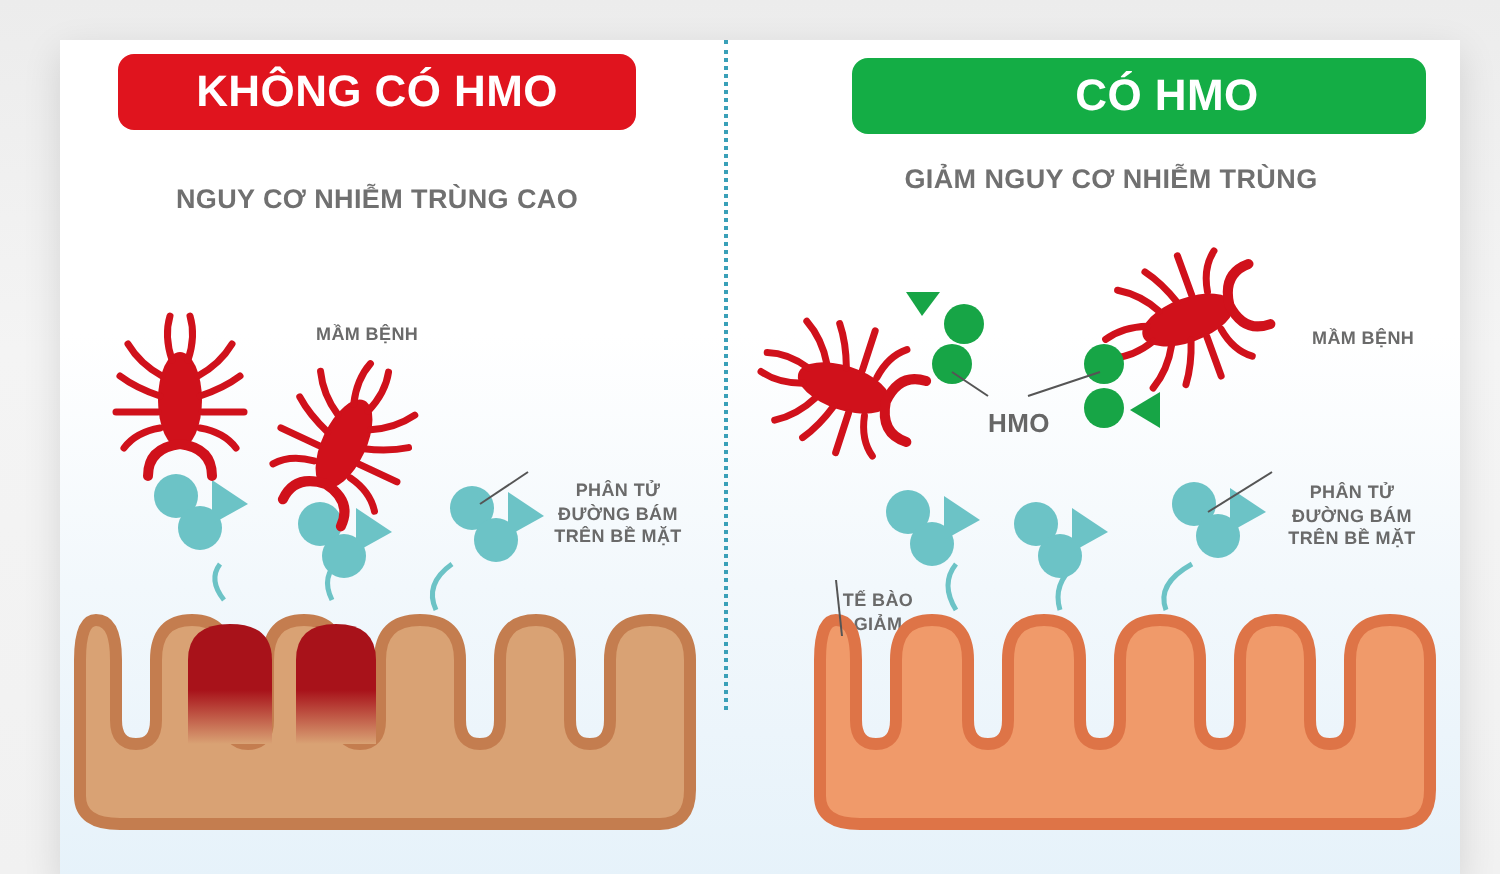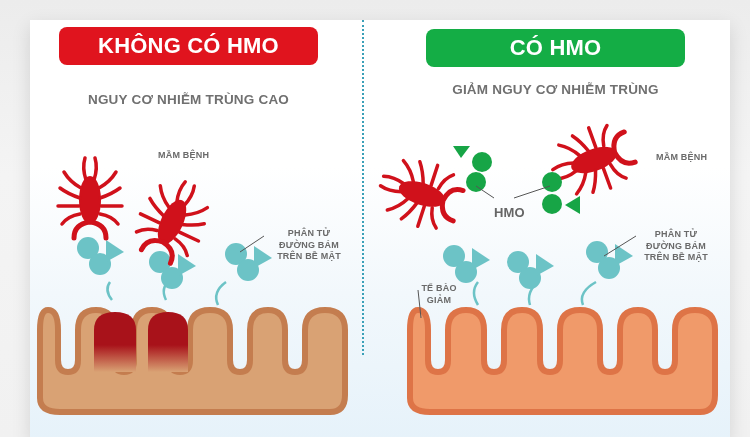--- a/index.html
+++ b/index.html
@@ -18,30 +18,30 @@
     position: absolute; left: 332px; top: 0; height: 335px; width: 0;
     border-left: 2px dotted #3aa0b8;
   }
   .pill {
     position: absolute; height: 38px; border-radius: 8px;
     color: #fff; font-weight: bold; font-size: 22px;
     display: flex; align-items: center; justify-content: center;
     letter-spacing: 0.2px;
   }
   .pill.red { left: 29px; top: 7px; width: 259px; background: #e0141e; }
-  .pill.green { left: 396px; top: 9px; width: 259px; background: #14ad45; }
+  .pill.green { left: 396px; top: 9px; width: 259px; background: #14ad45; padding-left: 28px; }
   .subtitle {
     position: absolute; font-size: 13.5px; font-weight: bold; color: #707070;
     text-align: center; letter-spacing: 0.2px;
   }
   .subtitle.left { left: 29px; width: 259px; top: 52px; margin-top: 20px; }
   .subtitle.right { left: 396px; width: 259px; top: 62px; }
   .lbl {
     position: absolute; font-size: 9px; font-weight: bold; color: #6a6a6a;
-    text-align: center; line-height: 11.5px; letter-spacing: 0.2px;
+    text-align: center; line-height: 11.5px; letter-spacing: 0.2px; margin-top: 12px;
   }
   .hmo-lbl { font-size: 13px; color: #666; }
   svg.art { position: absolute; left: 0; top: 0; }
 </style>
 </head>
 <body>
 
 <div class="card">
   <div class="divider"></div>
 
@@ -52,21 +52,21 @@
   <div class="subtitle right">GIẢM NGUY CƠ NHIỄM TRÙNG</div>
 
   <div class="lbl" style="left:128px; top:130px;">MẦM BỆNH</div>
   <div class="lbl" style="left:244px; top:208px; width:70px;">
     <div>PHÂN TỬ</div>
     <div>ĐƯỜNG BÁM</div>
     <div>TRÊN BỀ MẶT</div>
   </div>
 
   <div class="lbl" style="left:626px; top:132px;">MẦM BỆNH</div>
-  <div class="lbl hmo-lbl" style="left:464px; top:187px;text-align:right;">HMO</div>
+  <div class="lbl hmo-lbl" style="left:464px; top:174px;text-align:right;">HMO</div>
   <div class="lbl" style="left:611px; top:209px; width:70px;">
     <div>PHÂN TỬ</div>
     <div>ĐƯỜNG BÁM</div>
     <div>TRÊN BỀ MẶT</div>
   </div>
   <div class="lbl" style="left:389px; top:263px; width:40px;">
     <div>TẾ BÀO</div>
     <div>GIẢM</div>
   </div>
 

